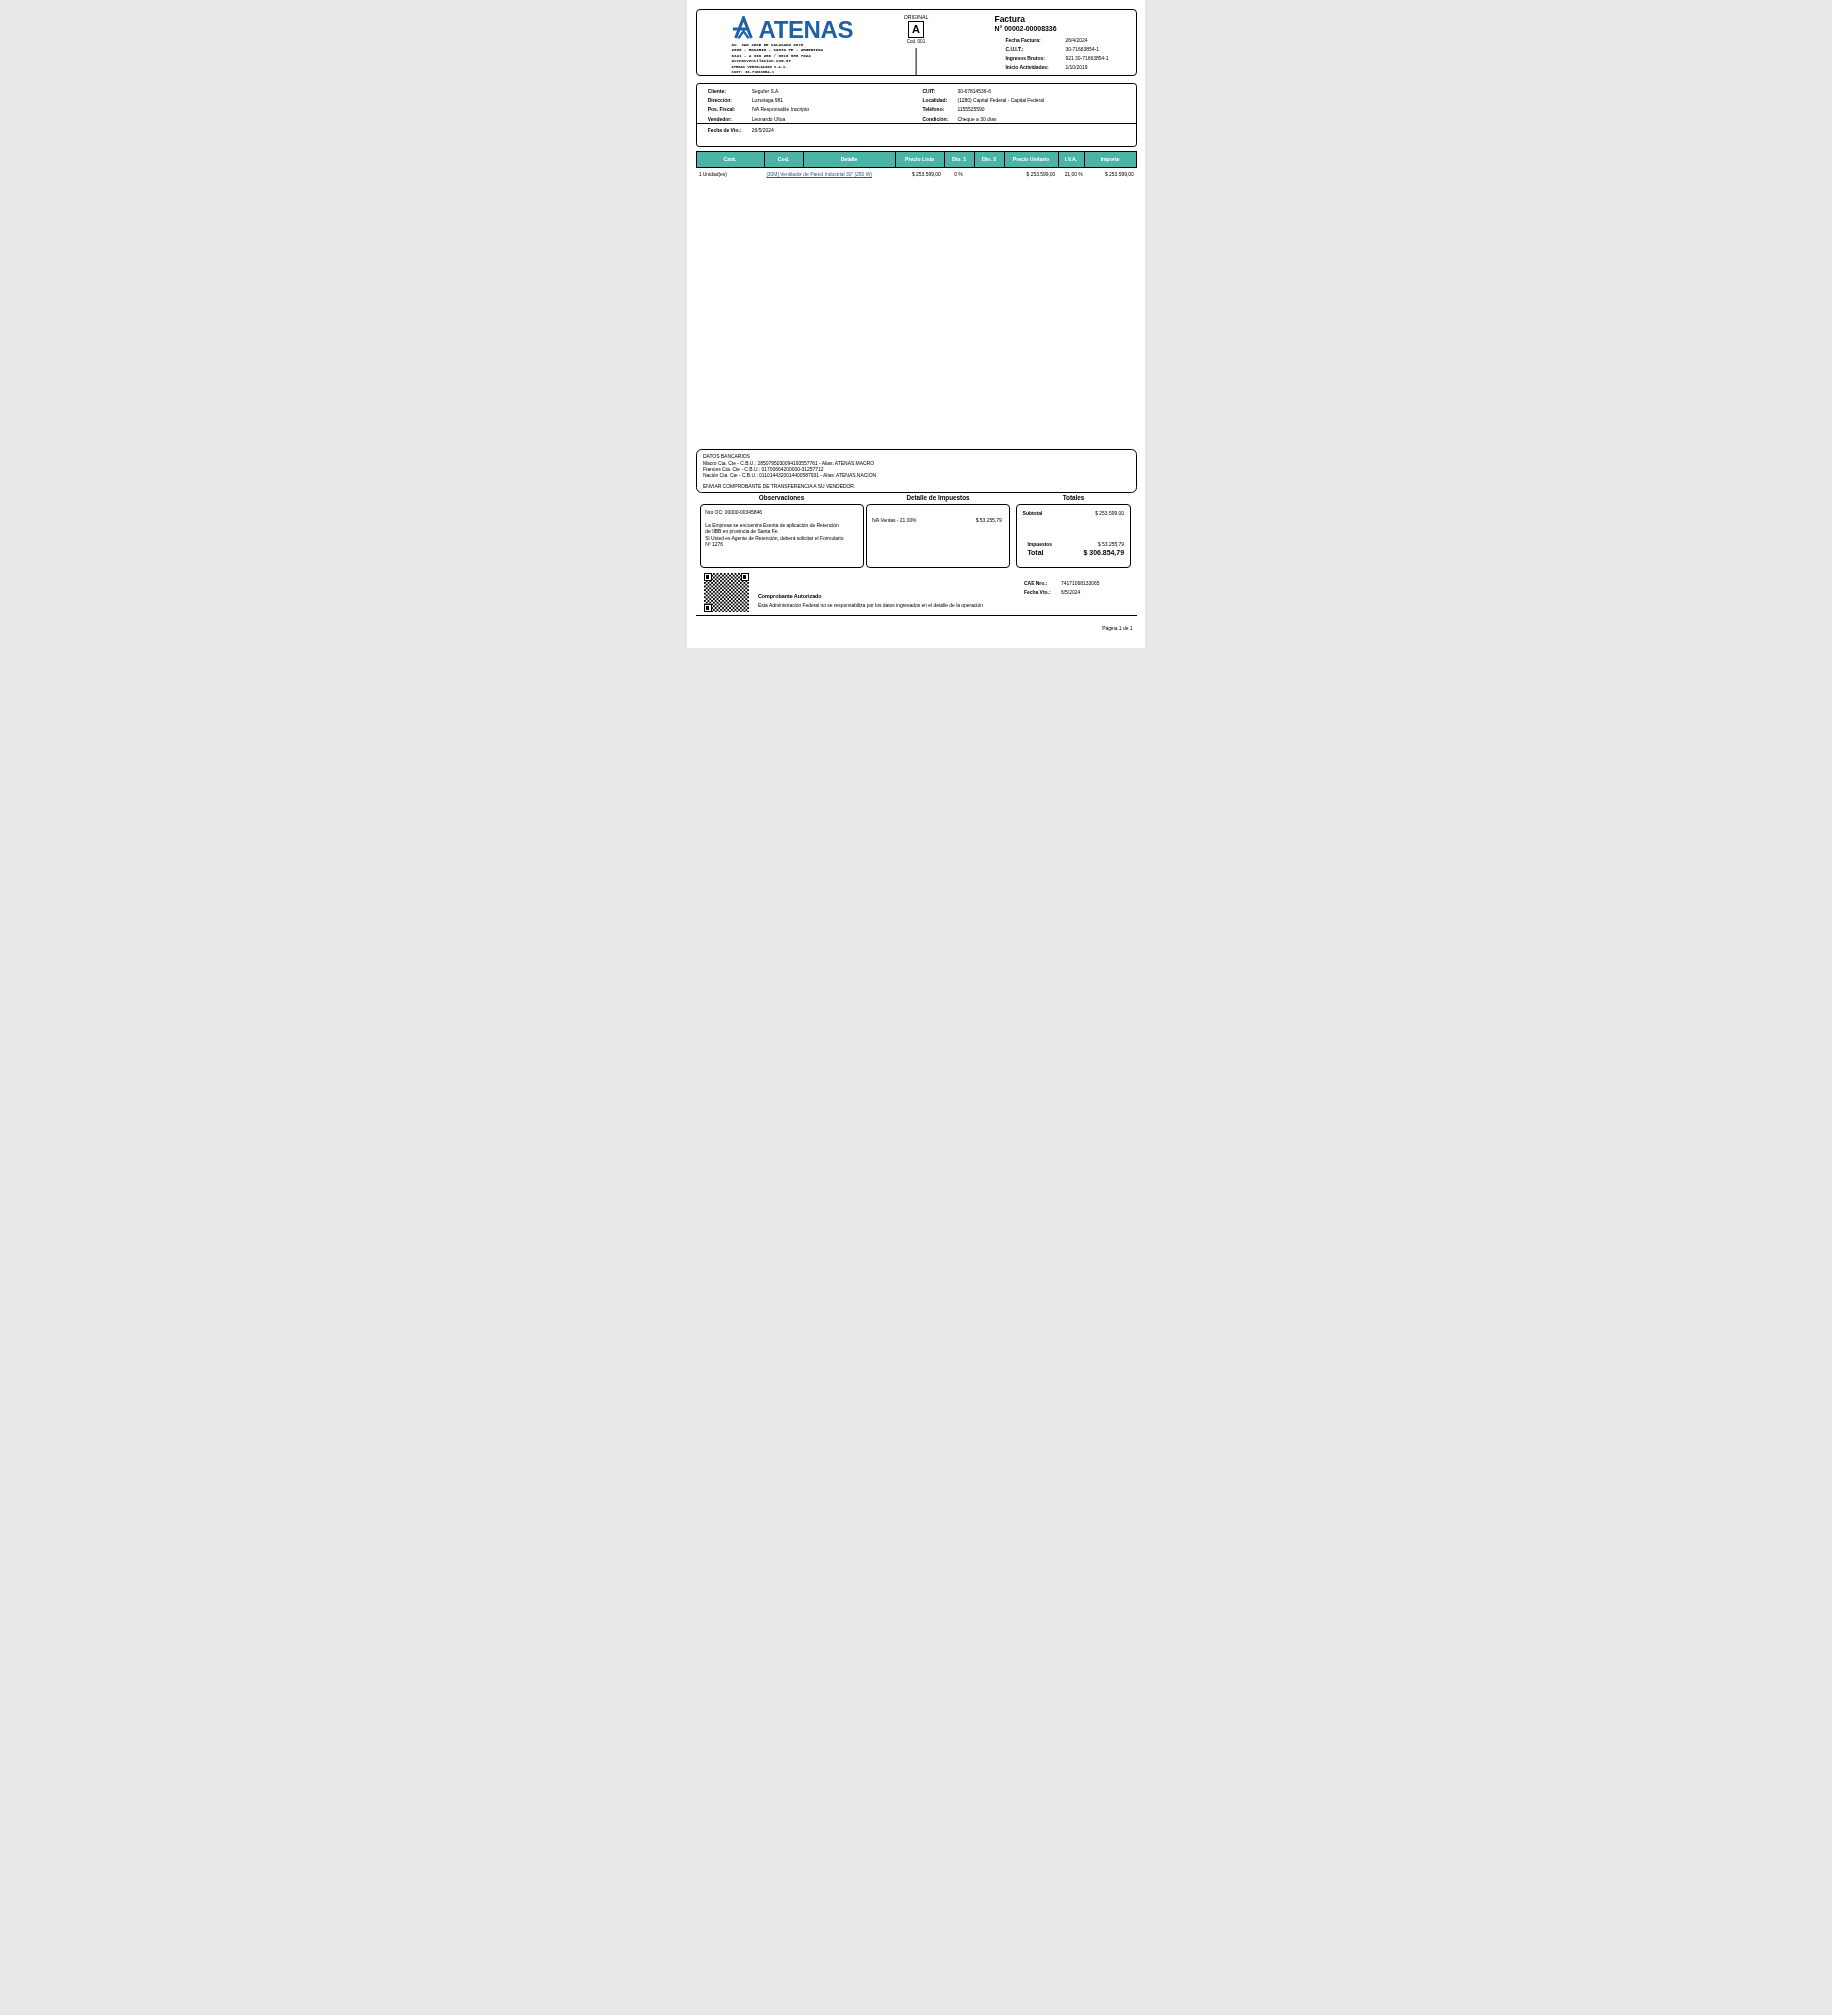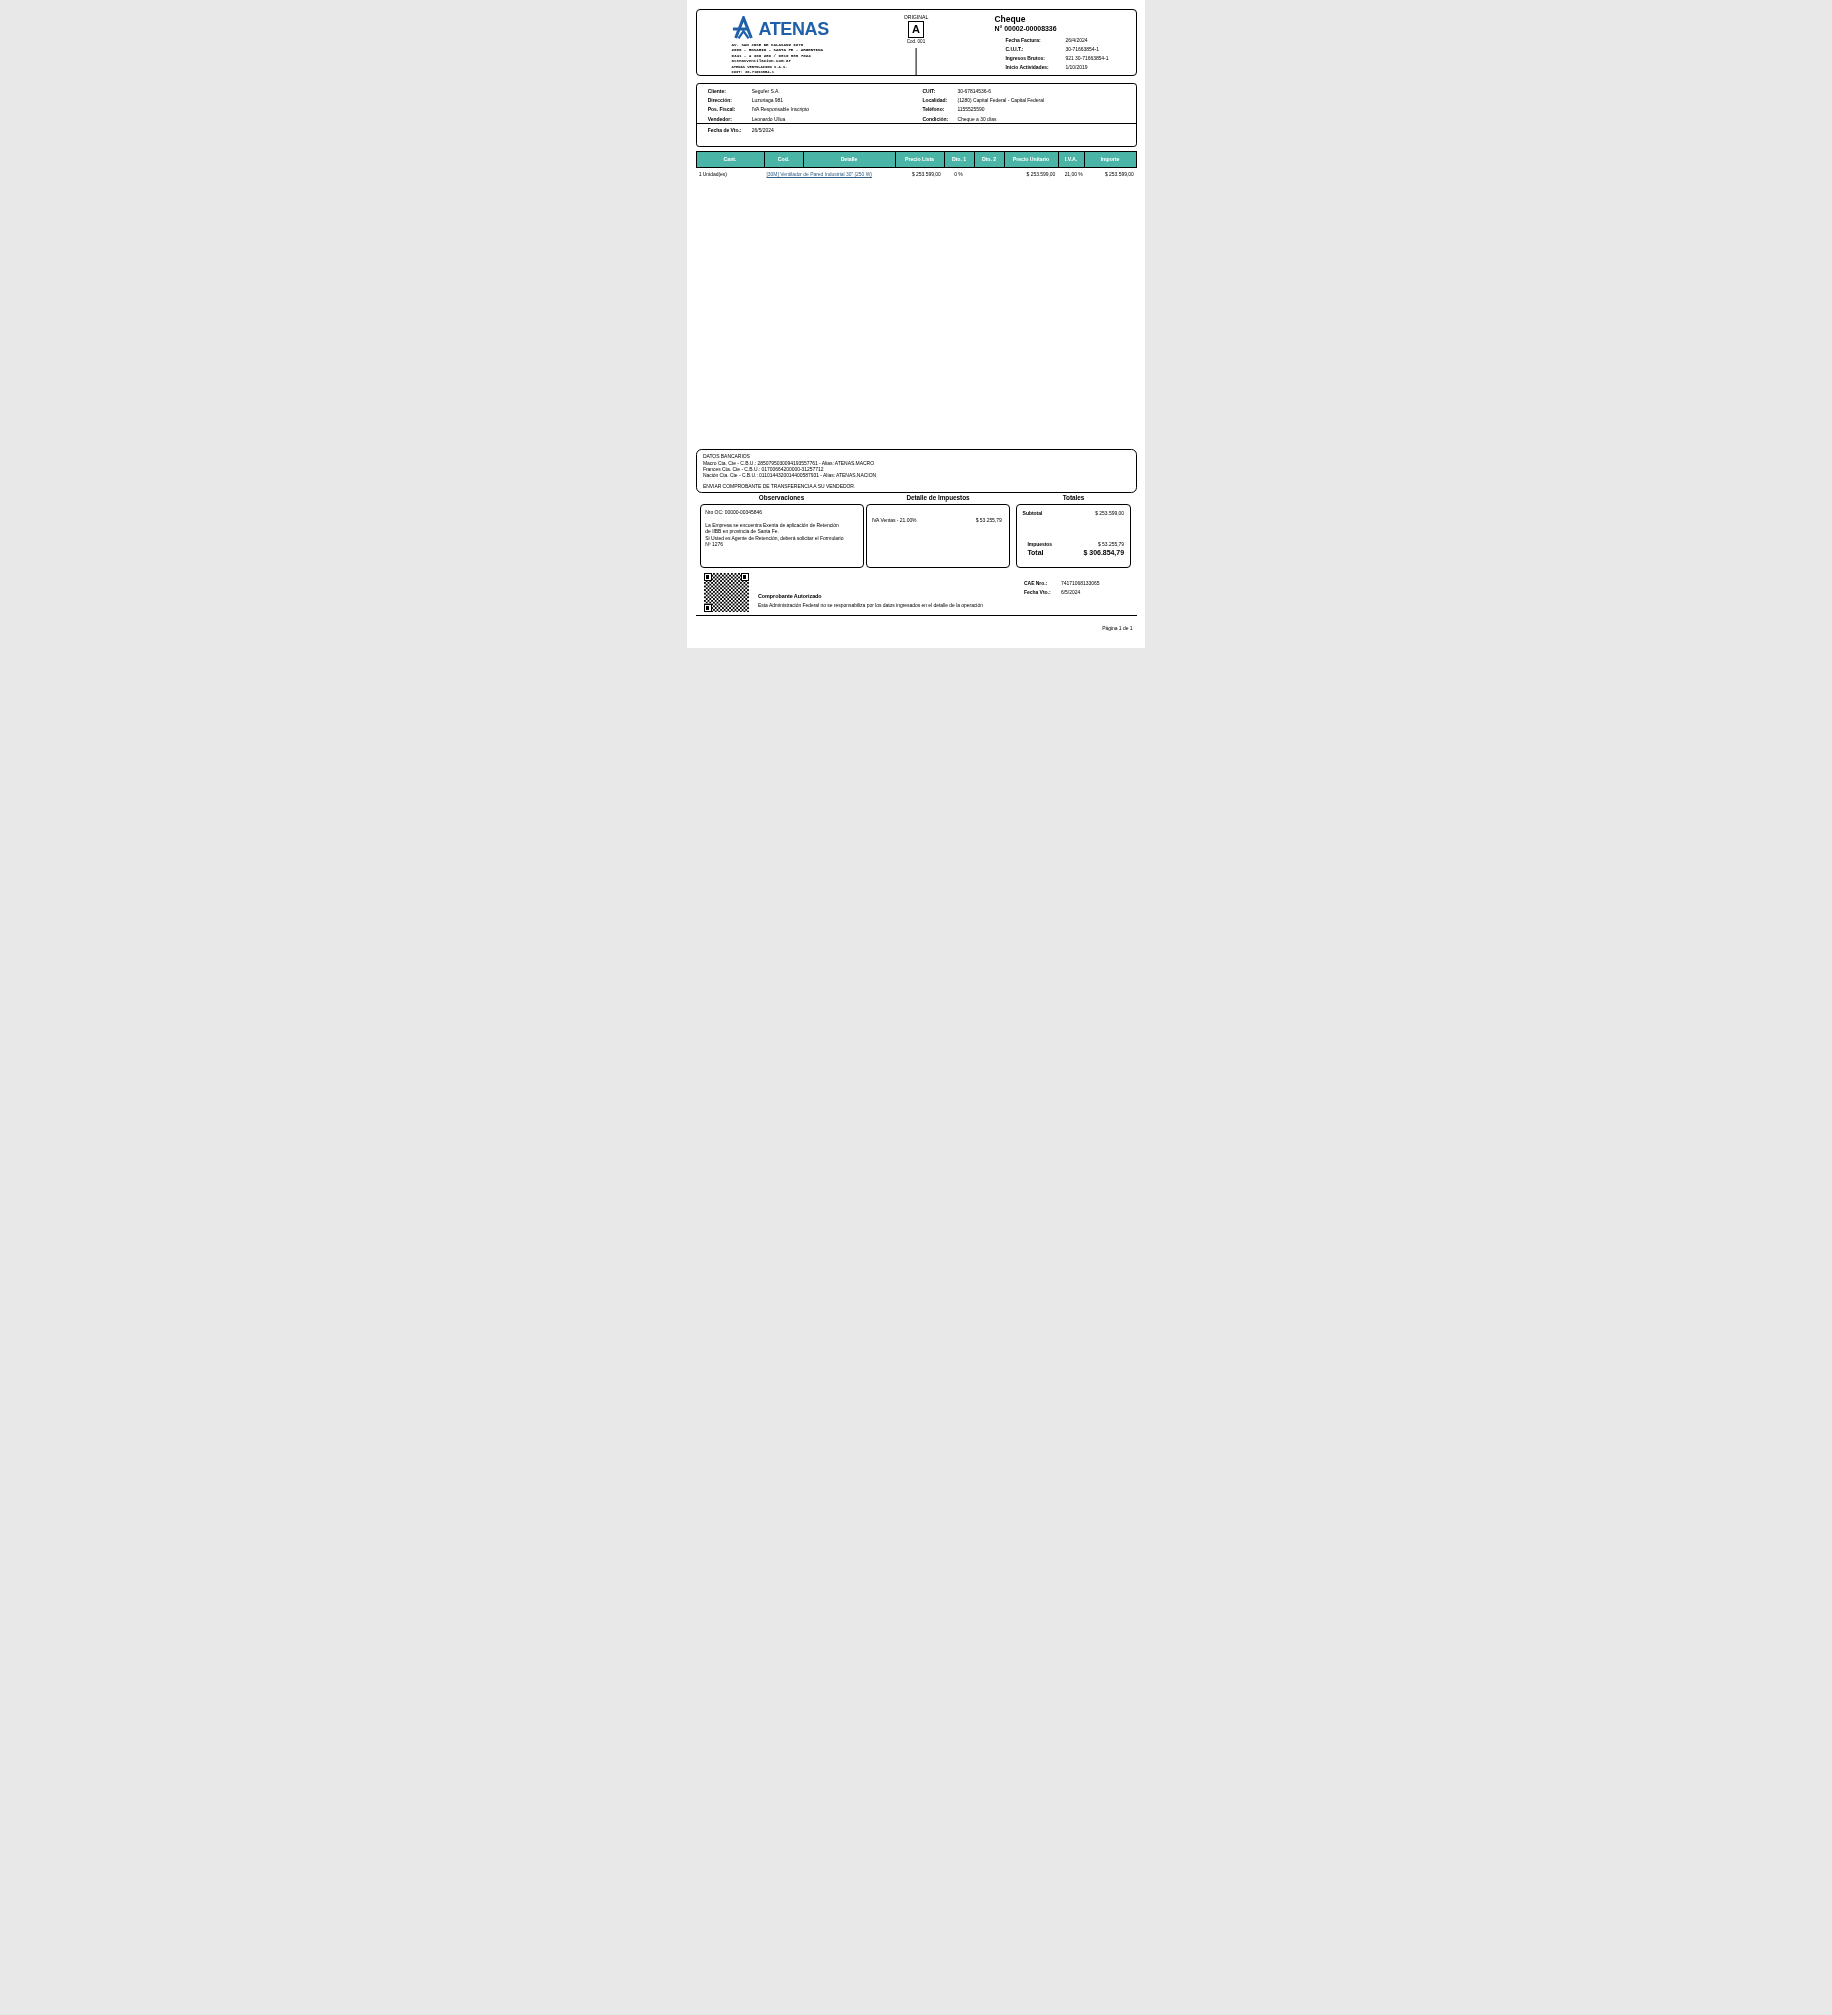--- a/index.html
+++ b/index.html
@@ -4,21 +4,21 @@
 <style>
   html,body{margin:0;padding:0;background:#e8e8e8;}
   .page{position:relative;width:458px;height:648px;background:#fff;margin:0 auto;
         font-family:"Liberation Sans",sans-serif;color:#000;overflow:hidden;letter-spacing:-0.04px;}
   .box{border:1.2px solid #000;background:#fff;box-sizing:border-box;}
 
   
   .header-box{position:absolute;left:8.5px;top:8.5px;width:441px;height:67px;border-radius:4px;}
   .brand{position:absolute;left:35px;top:6.4px;}
   .brand-top{display:flex;align-items:flex-end;gap:4px;}
-  .brand-name{font-size:18px;font-weight:bold;color:#2060a8;line-height:21px;letter-spacing:-0.4px;}
+  .brand-name{font-size:24px;font-weight:bold;color:#2060a8;line-height:21px;letter-spacing:-0.4px;}
   .addr{margin-top:3.2px;font-family:"Liberation Mono",monospace;font-weight:bold;font-size:4.2px;line-height:5.4px;}
   .addr-small{font-size:3.8px;line-height:5px;}
 
   .copy{position:absolute;left:50%;transform:translateX(-50%);top:4.8px;width:56px;text-align:center;}
   .copy-original{font-size:5.2px;}
   .letter-box{width:13.3px;height:14.5px;border:1.2px solid #000;margin:0.8px auto 0;font-size:11px;font-weight:bold;line-height:14.5px;text-align:center;}
   .copy-code{font-size:4.6px;margin-top:1.2px;}
   .copy-line{position:absolute;left:50%;top:38px;height:27px;width:0.8px;background:#000;transform:translateX(-50%);}
 
   .invoice-meta{position:absolute;left:298px;top:4.4px;width:139px;}
@@ -118,21 +118,21 @@
     </div>
 
     <div class="copy">
       <div class="copy-original">ORIGINAL</div>
       <div class="letter-box">A</div>
       <div class="copy-code">Cod. 001</div>
     </div>
     <div class="copy-line"></div>
 
     <div class="invoice-meta">
-      <div class="invoice-title">Cheque</div>
+      <div class="invoice-title">Factura</div>
       <div class="invoice-number">N° 00002-00008336</div>
       <div class="invoice-fields">
         <span class="lbl">Fecha Factura:</span>
         <span>26/4/2024</span>
         <span class="lbl">C.U.I.T.:</span>
         <span>30-71663854-1</span>
         <span class="lbl">Ingresos Brutos:</span>
         <span>921 30-71663854-1</span>
         <span class="lbl">Inicio Actividades:</span>
         <span>1/10/2019</span>

